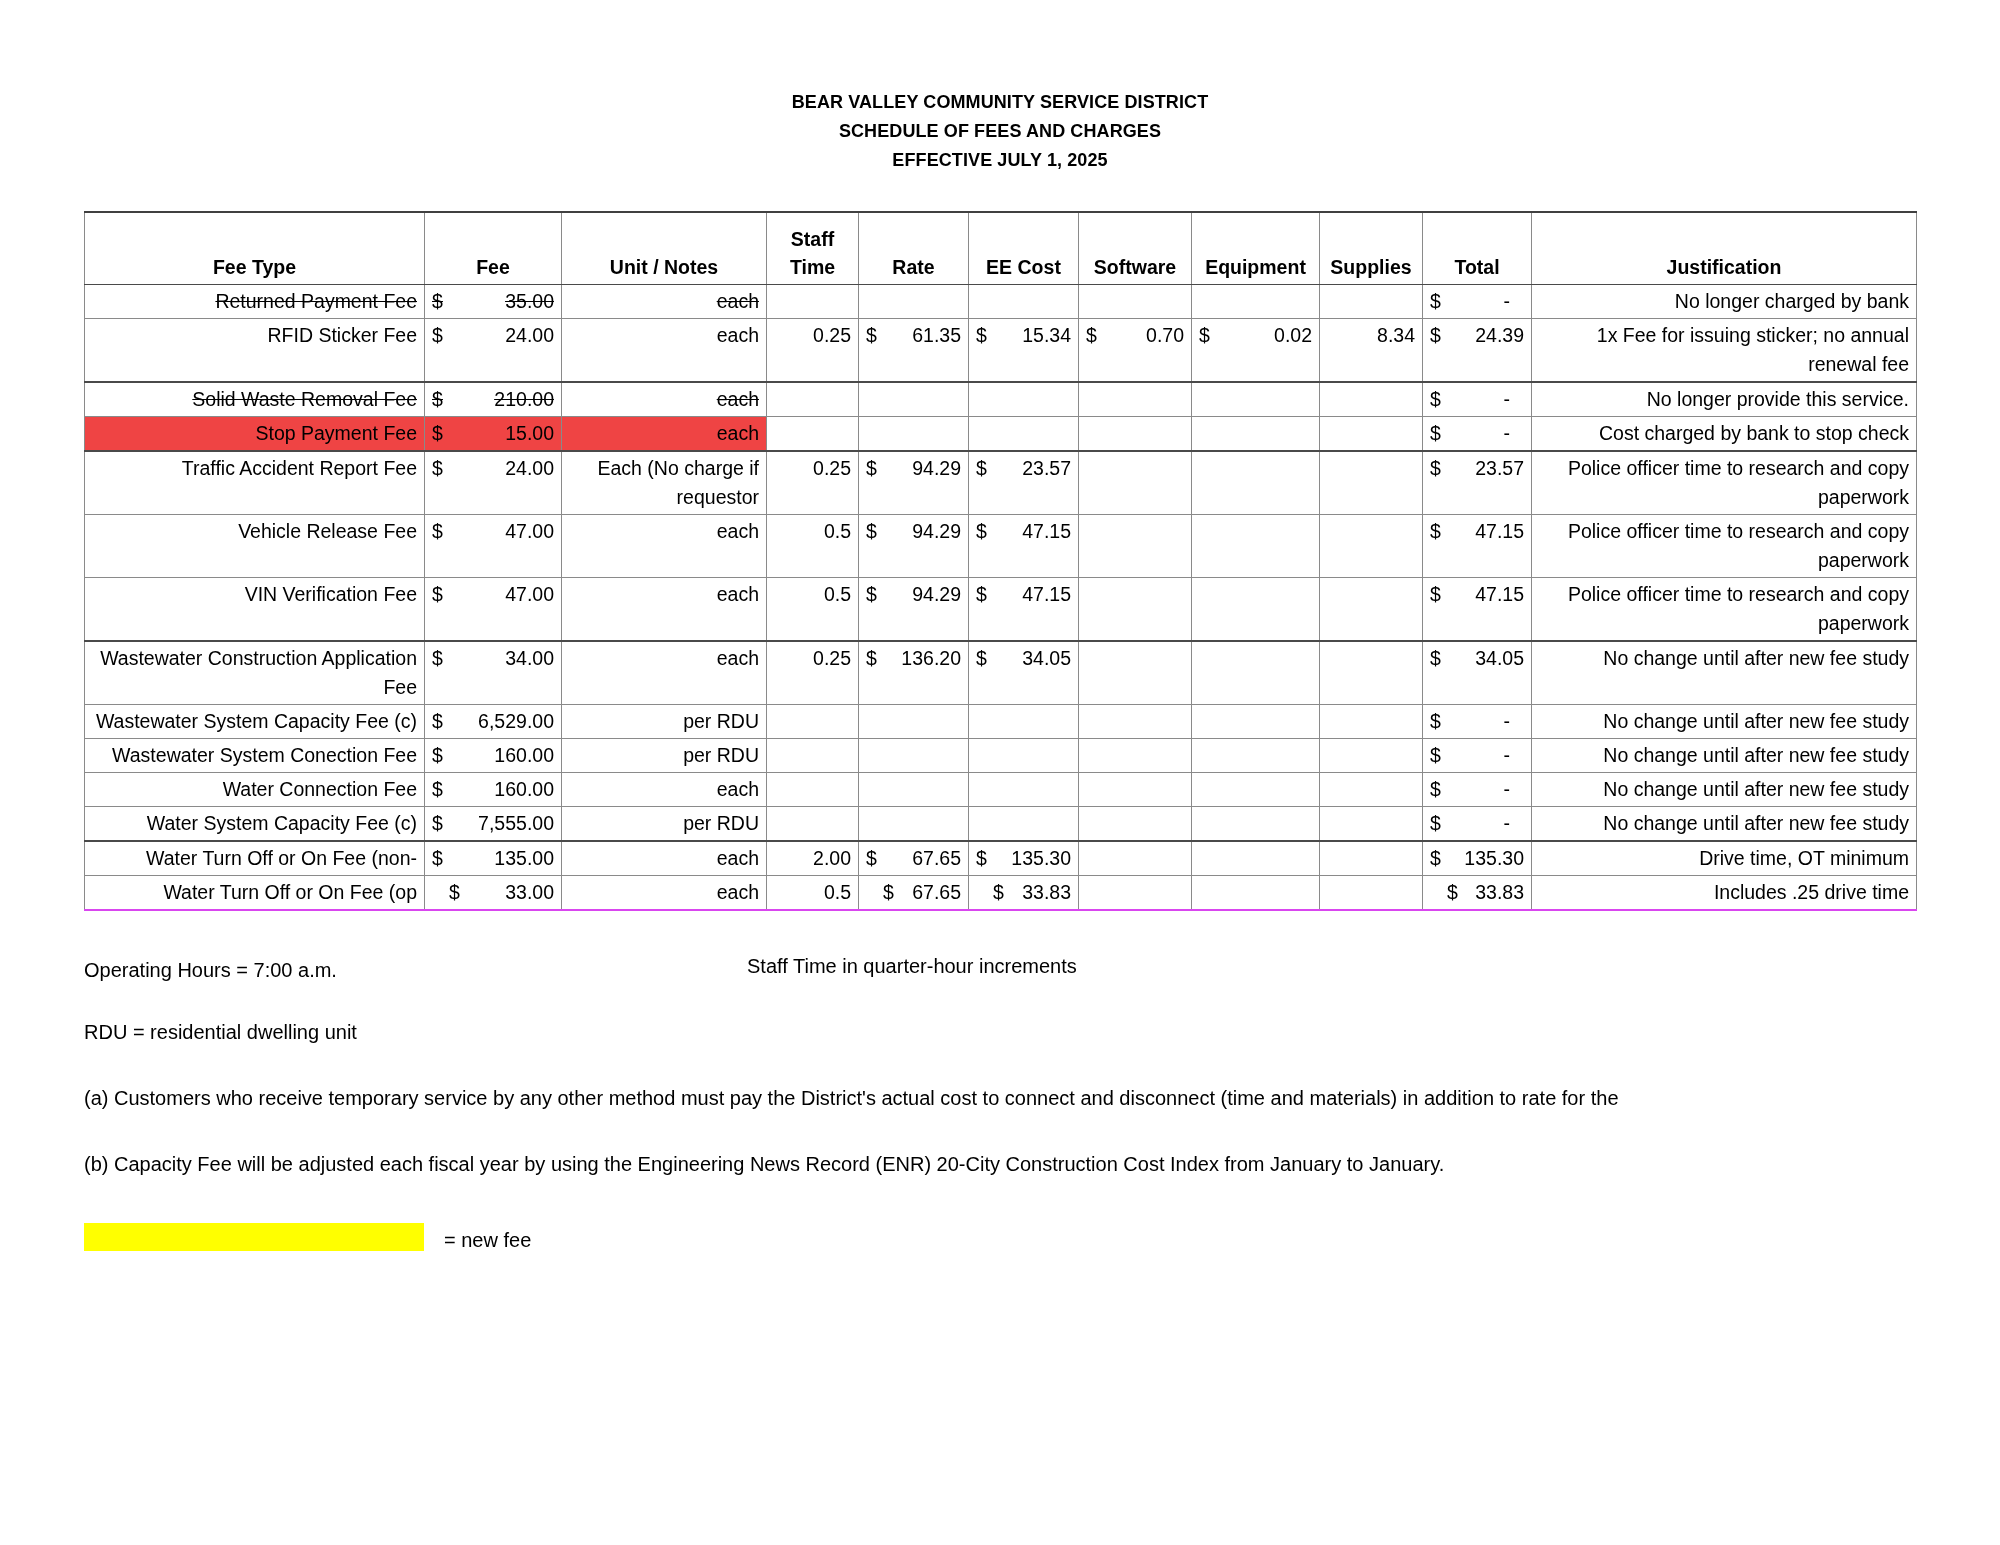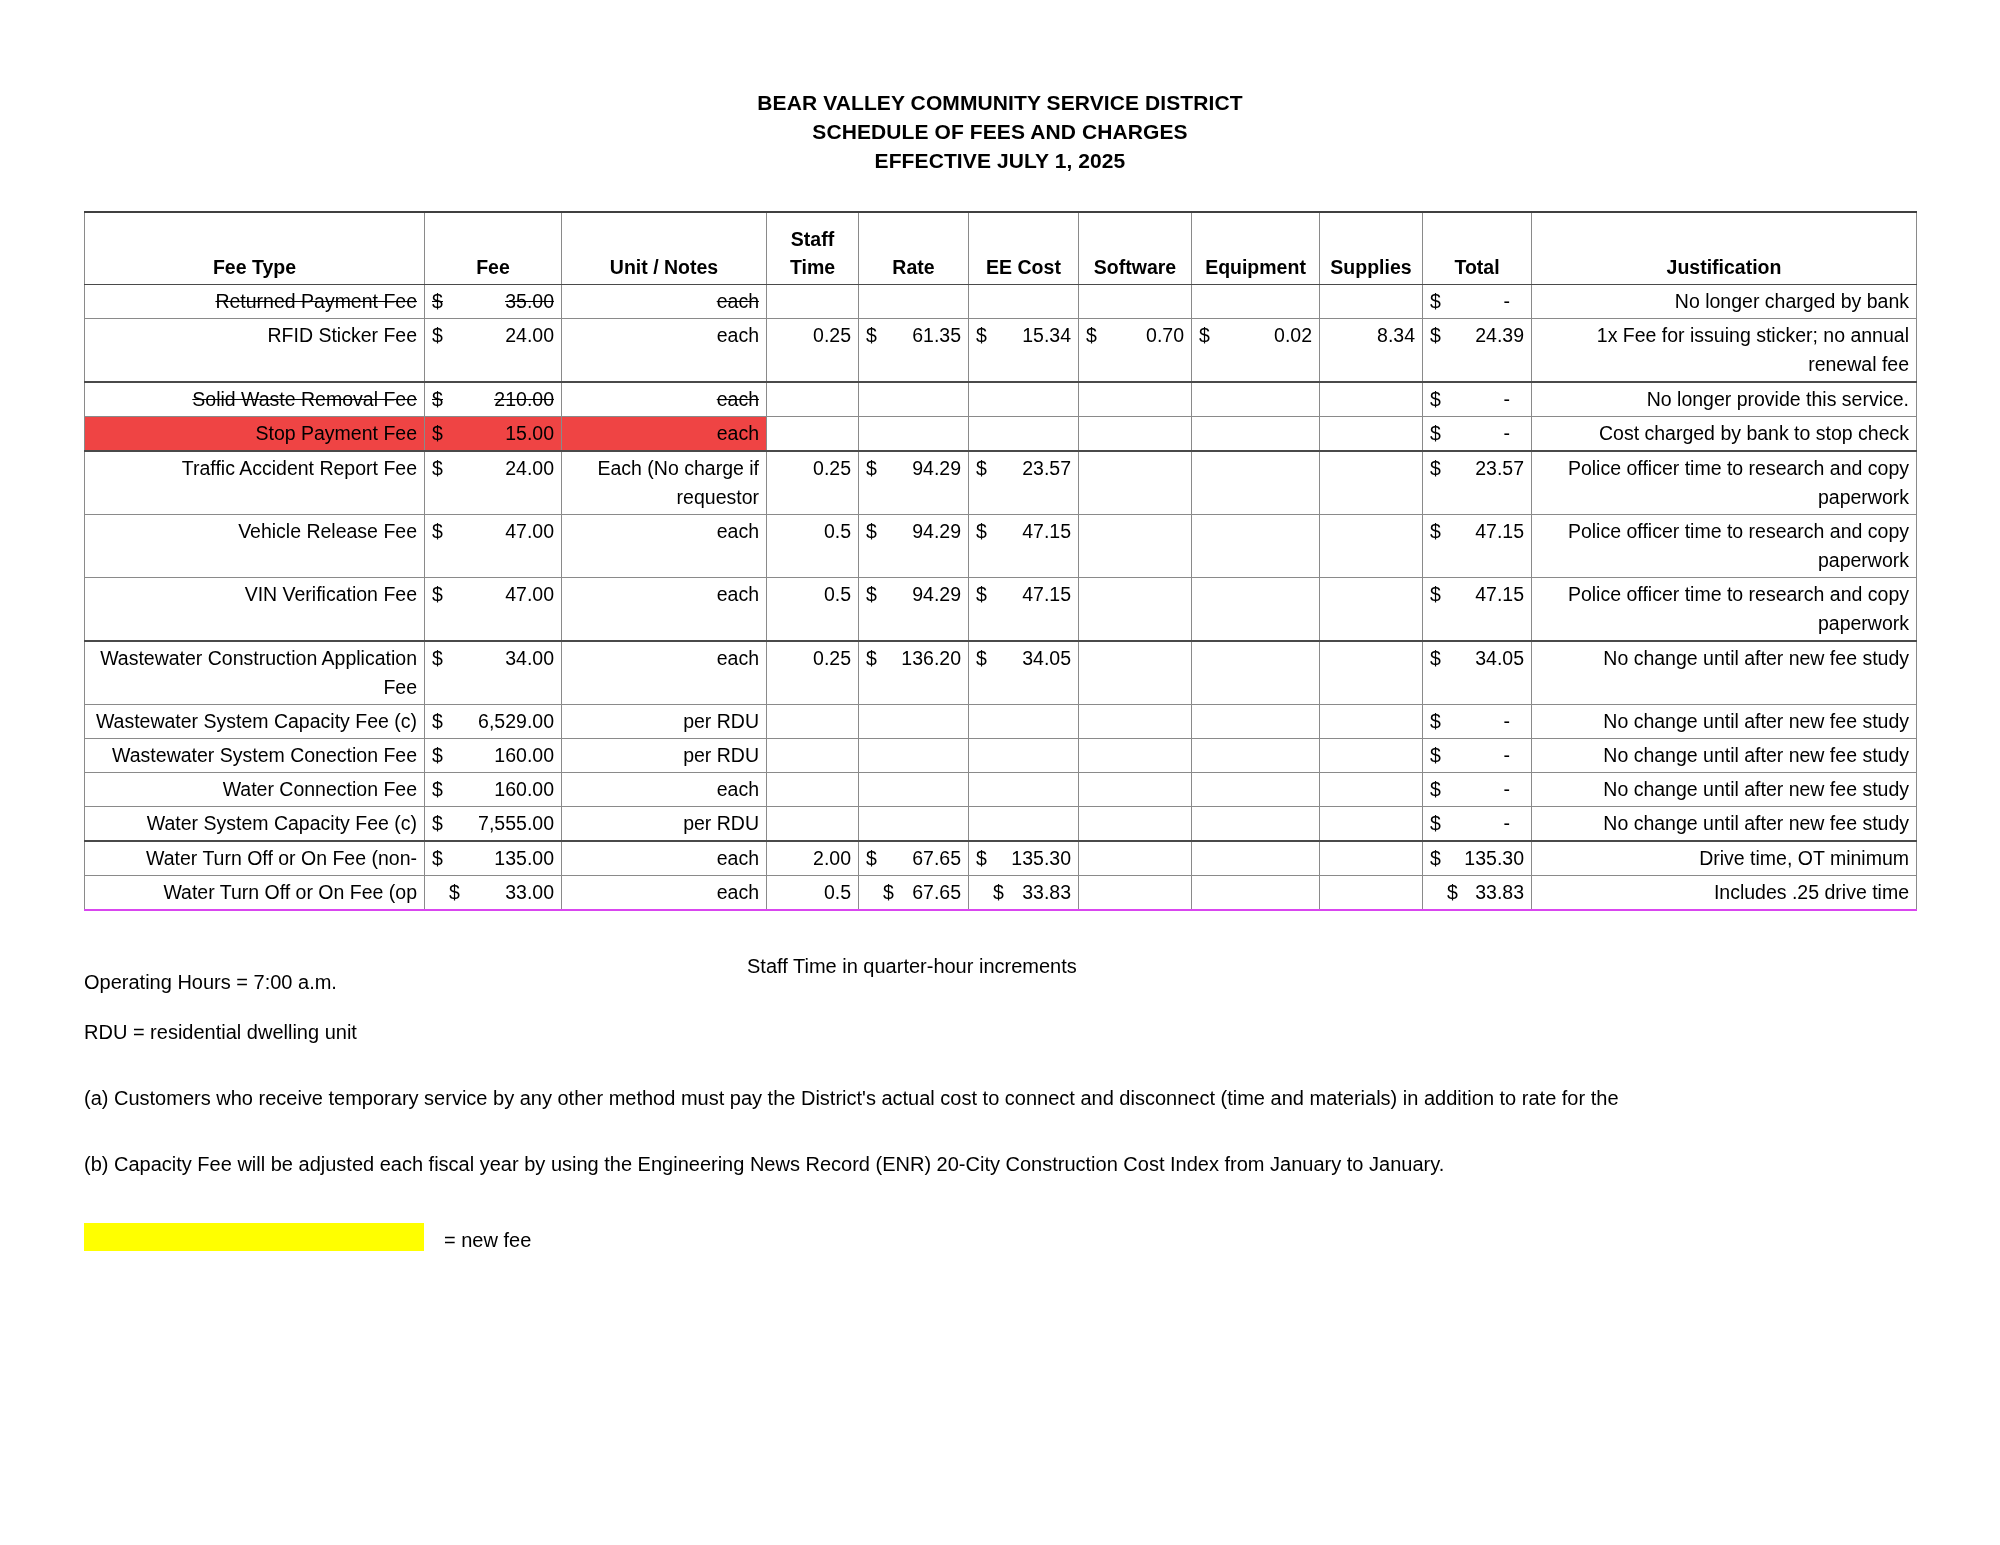--- a/index.html
+++ b/index.html
@@ -22,21 +22,21 @@
     box-sizing: border-box;
     padding: 0;
   }
 
   
   .title-block {
     padding-top: 88px;
     text-align: center;
   }
   .title-line {
-    font-size: 21px;
+    font-size: 18px;
     font-weight: bold;
     letter-spacing: 0.1px;
     line-height: 29px;
   }
 
   
   .table-wrap {
     margin: 36px auto 0 auto;
     width: 1832px;
   }
@@ -132,21 +132,21 @@
     font-size: 20px;
     line-height: 30px;
   }
   .note-row {
     position: relative;
     height: 66px;
   }
   .note-left {
     position: absolute;
     left: 0;
-    top: 16px;
+    top: 4px;
   }
   .note-mid {
     position: absolute;
     left: 663px;
     top: 0;
   }
   .note-block {
     margin-top: 0;
     height: 66px;
   }

